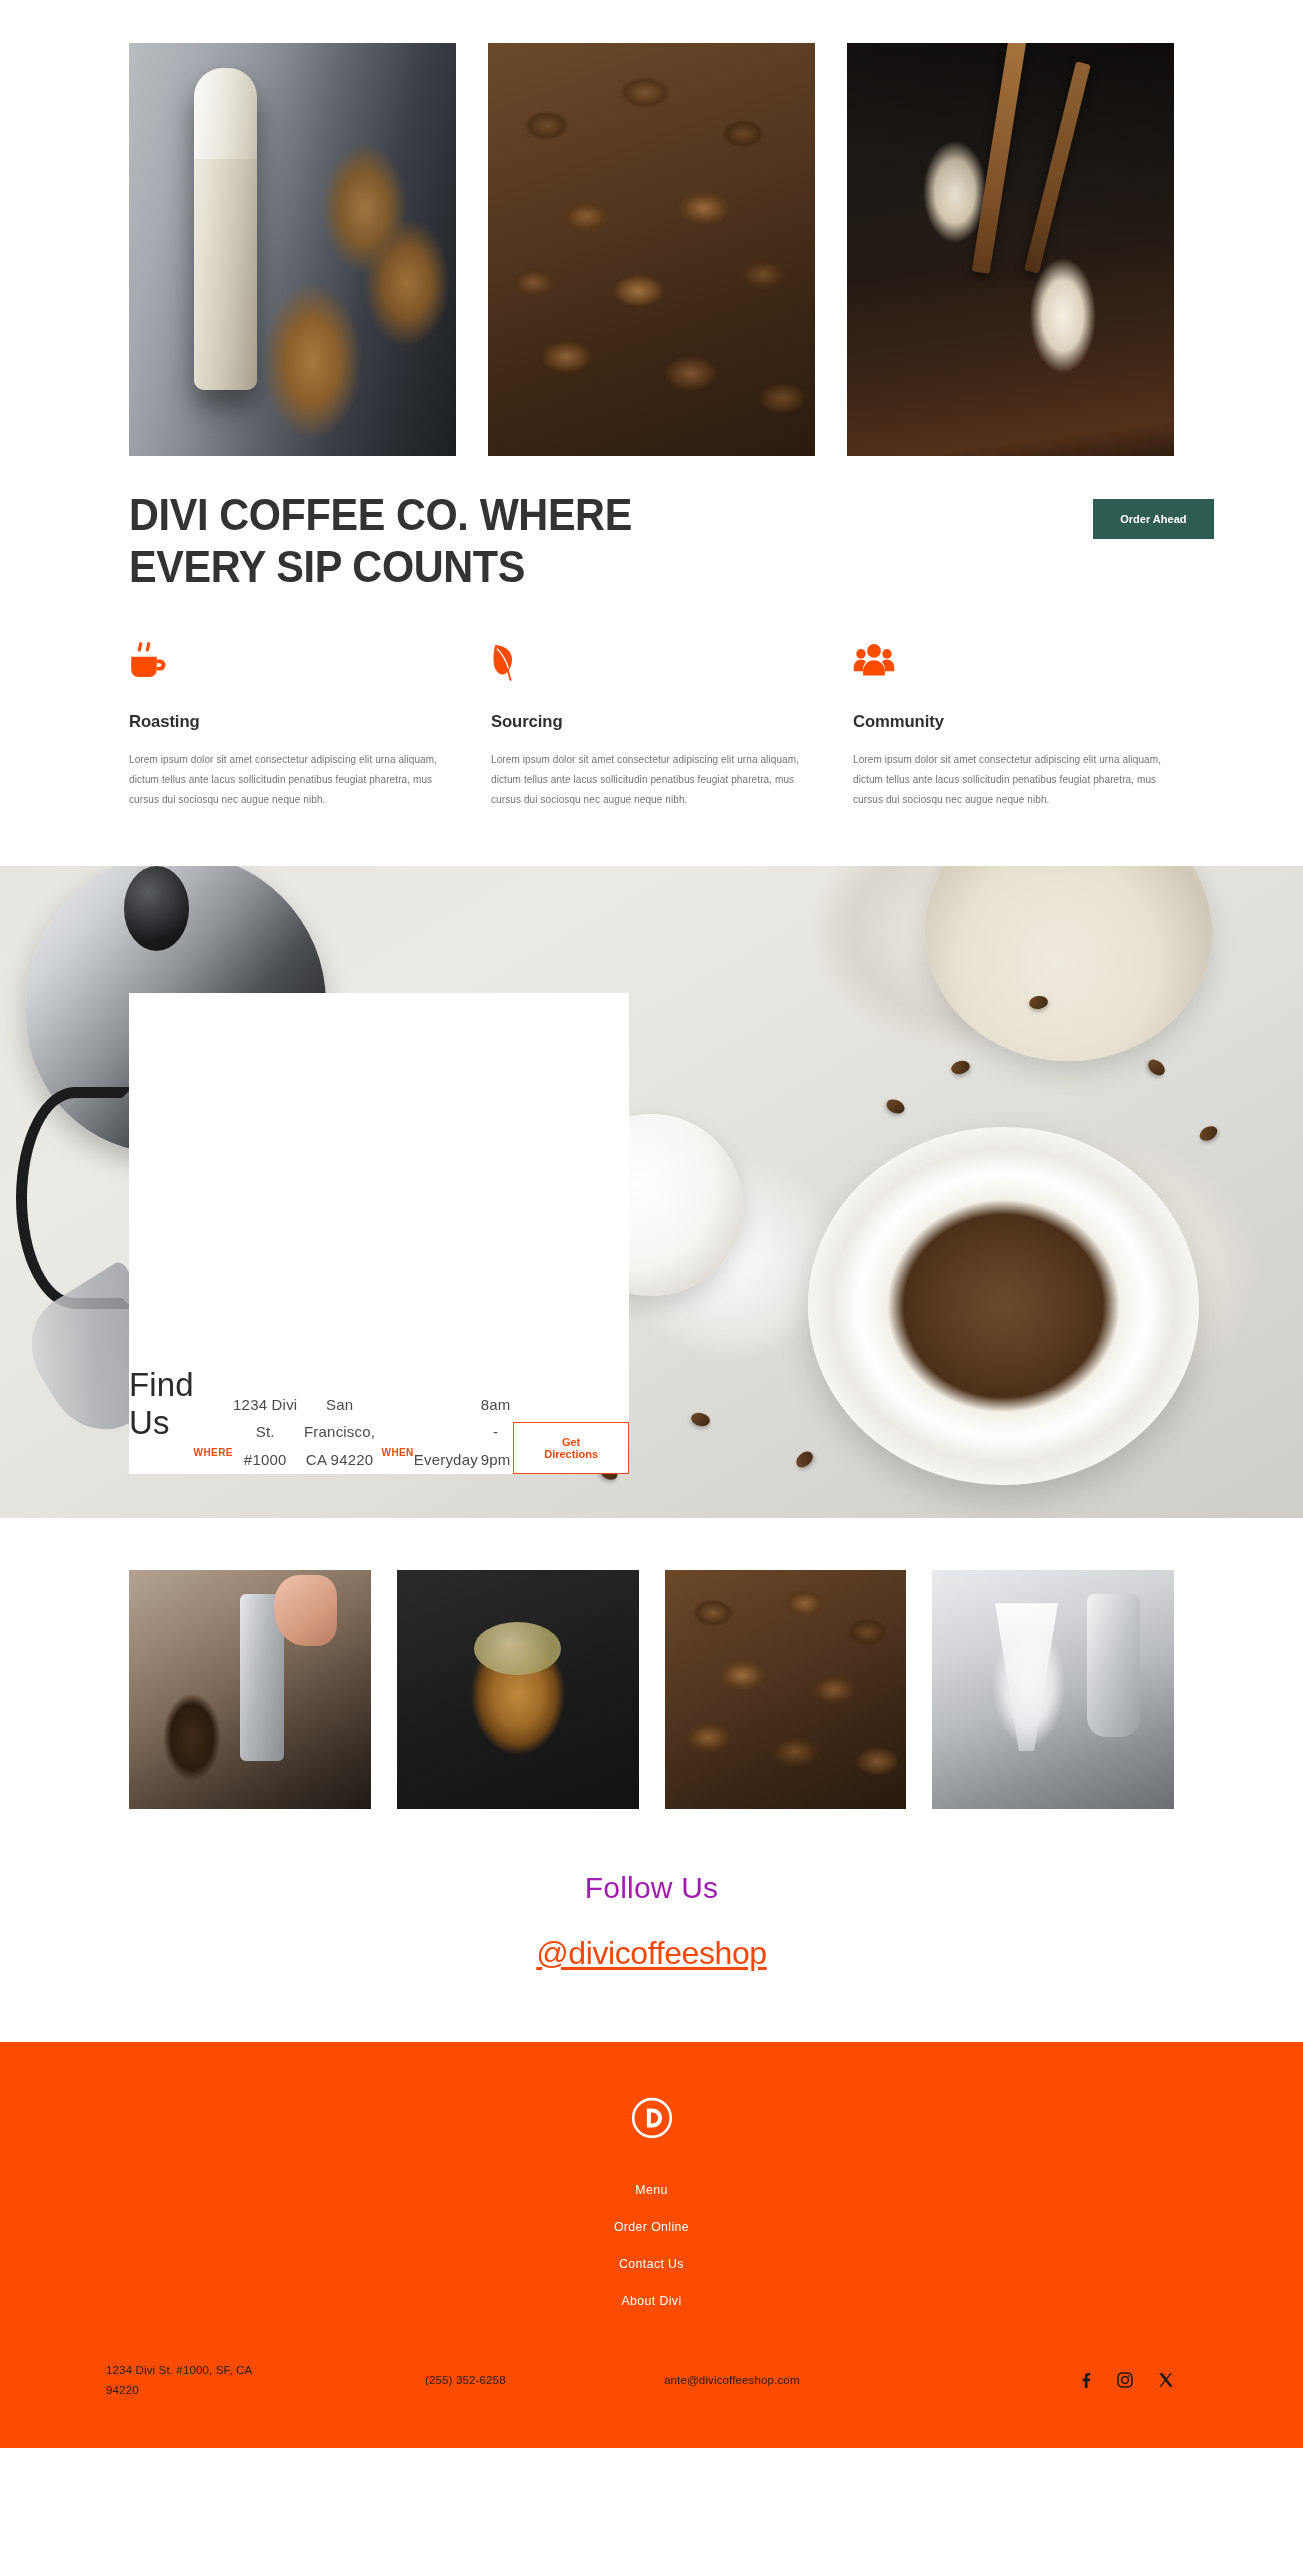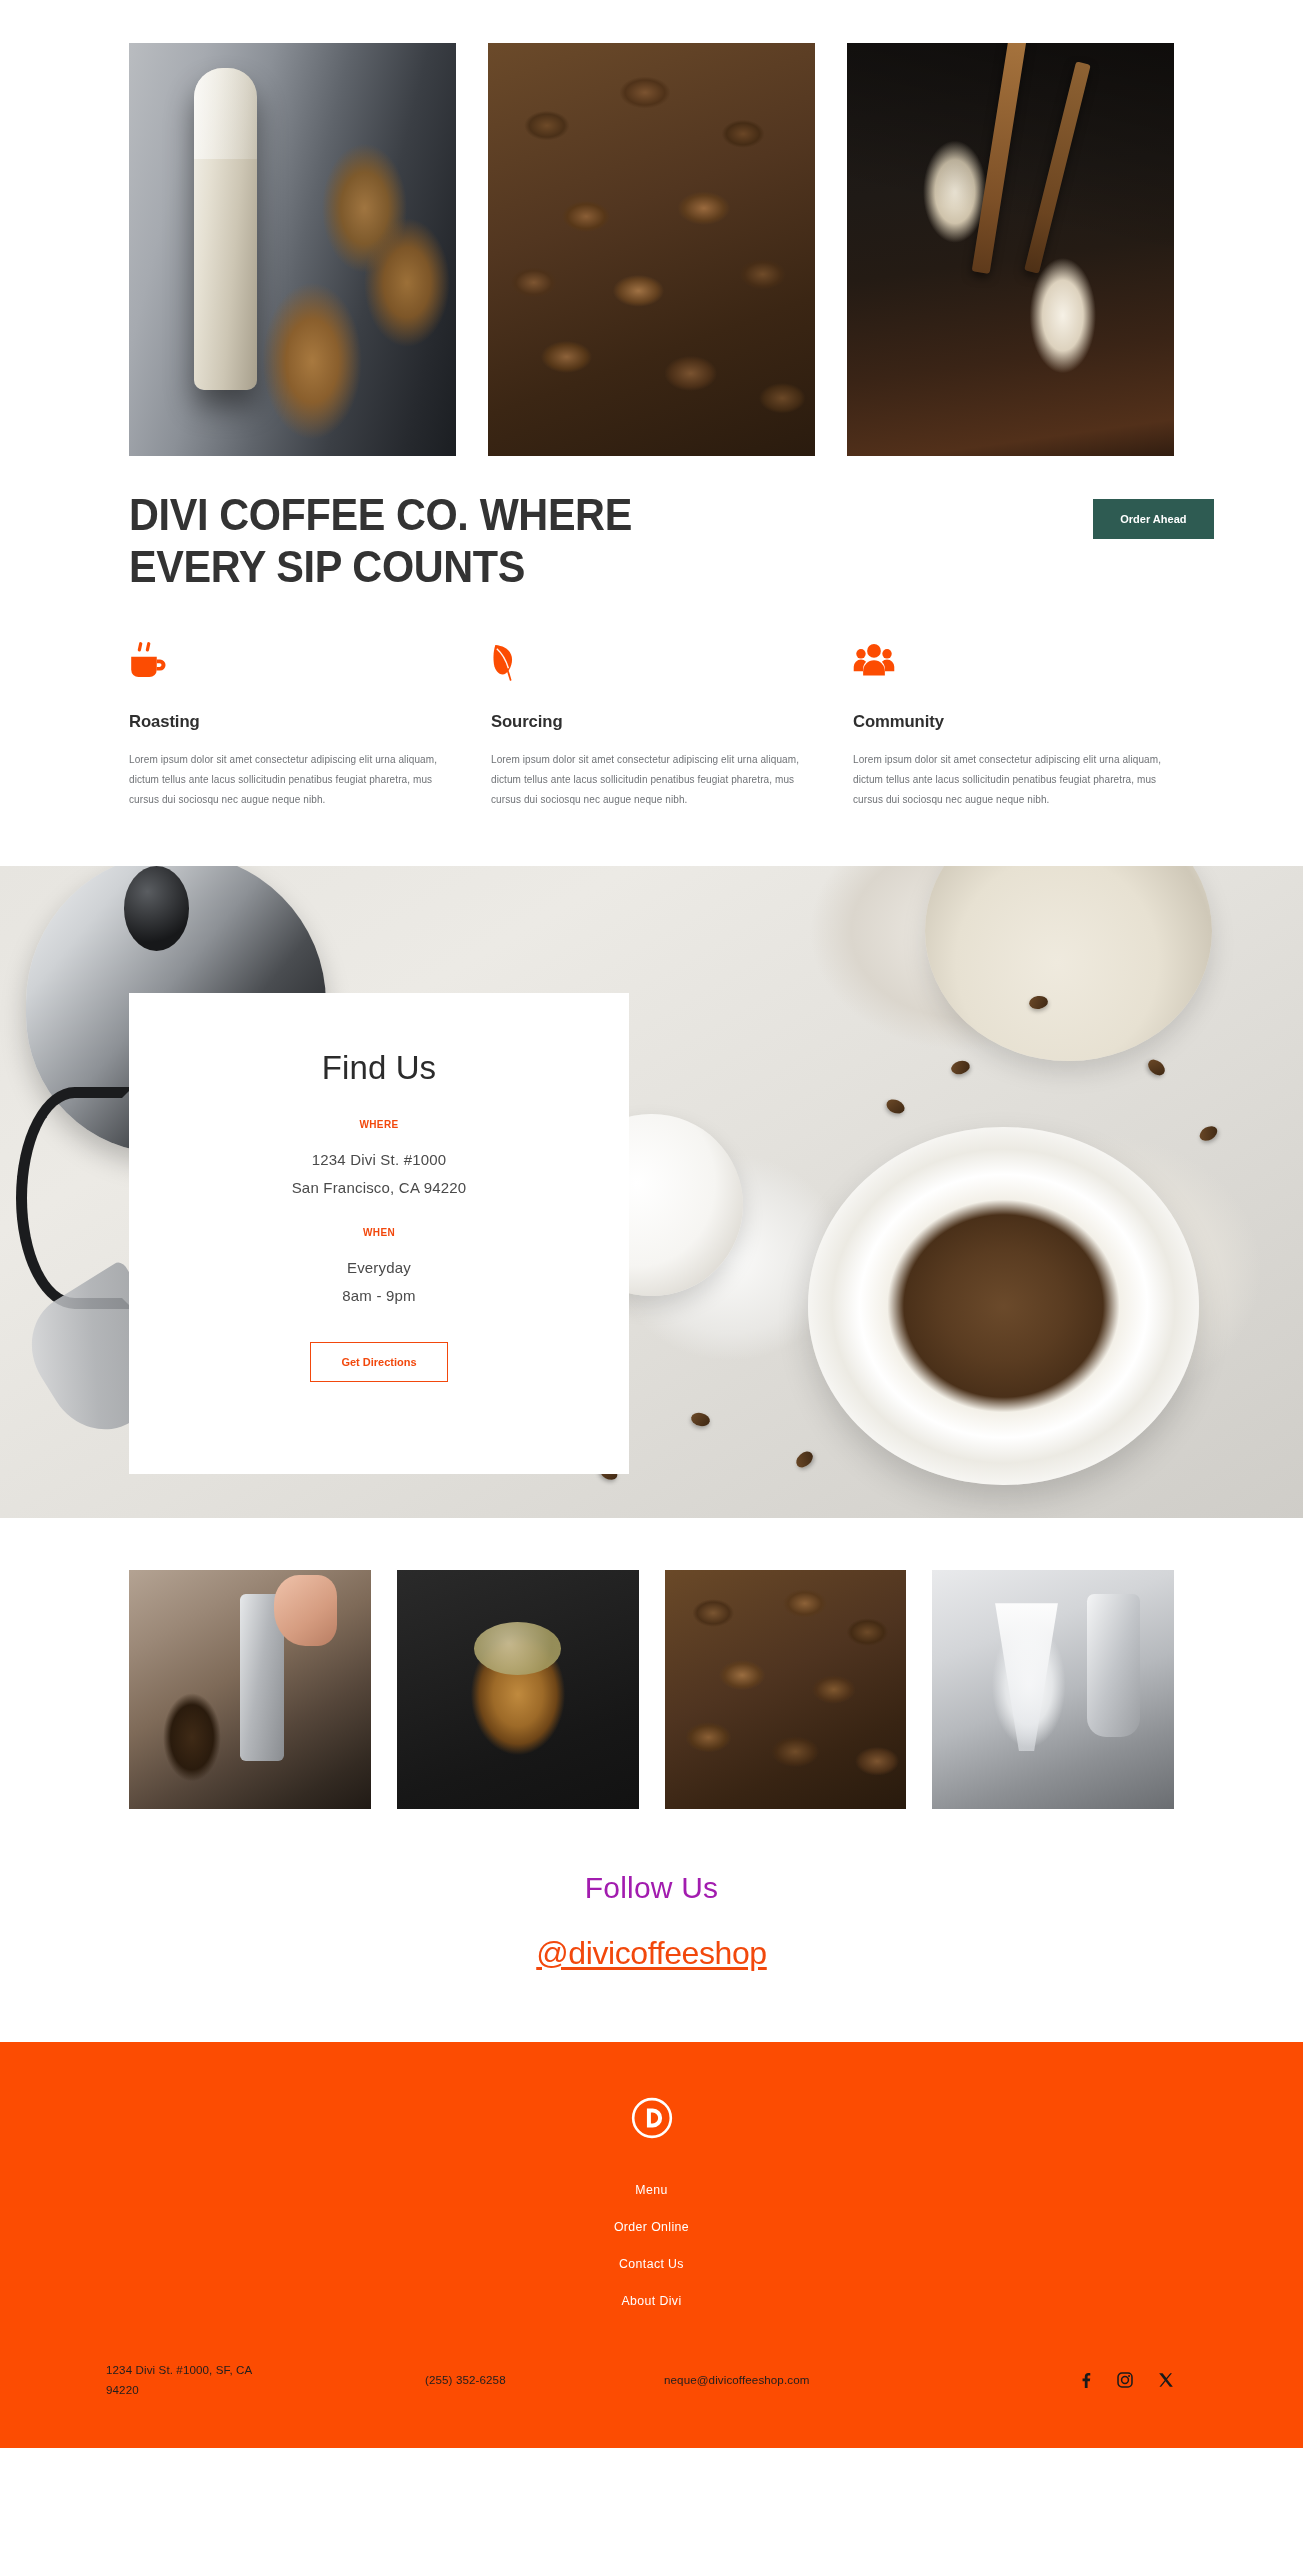--- a/index.html
+++ b/index.html
@@ -207,23 +207,23 @@
   .scatter-bean {
     position:absolute; width:19px; height:13px; border-radius:50%;
     background:linear-gradient(120deg,#6d4a28,#3d2713);
     box-shadow:0 2.2px 4.3px rgba(0,0,0,.3);
   }
   .findus-card {
     position:absolute;
     left:129px; top:127px;
     width:500px; height:481px;
     background:#ffffff;
-    display:flex; flex-direction:column;
-    align-items:center;
-    padding-top:56px;
+    display:flex; flex-direction:row;
+    align-items:flex-end;
+    padding-top:92px;
     z-index:5;
   }
   .findus-title {
     font-size:33px;
     color:#2b2b2b;
     font-weight:400;
     letter-spacing:0.1px;
     margin-bottom:32px;
   }
   .findus-label {
@@ -487,21 +487,21 @@
       <a href="#">Contact Us</a>
       <a href="#">About Divi</a>
     </nav>
 
     <div class="footer-bottom">
       <div class="fb-col fb-addr">
         <div>1234 Divi St. #1000, SF, CA</div>
         <div>94220</div>
       </div>
       <div class="fb-col fb-phone">(255) 352-6258</div>
-      <div class="fb-col fb-email">neque@divicoffeeshop.com</div>
+      <div class="fb-col fb-email">ante@divicoffeeshop.com</div>
       <div class="fb-social">
         <a href="#">
           <svg width="14.5" height="16" viewBox="0 0 20 22">
             <path d="M13.2 22 V12.6 h3.1 l.5 -3.7 h-3.6 V6.6 c0 -1.05 .3 -1.78 1.8 -1.78 h1.95 V1.52 C16.6 1.44 15.44 1.3 14.1 1.3 c -2.8 0 -4.7 1.72 -4.7 4.88 V8.9 H6.3 v3.7 h3.1 V22 Z" fill="#1a1a1a"></path>
           </svg>
         </a>
         <a href="#">
           <svg width="16" height="16" viewBox="0 0 22 22">
             <rect x="1.4" y="1.4" width="19.2" height="19.2" rx="5.4" fill="none" stroke="#1a1a1a" stroke-width="2.1"></rect>
             <circle cx="11" cy="11" r="4.7" fill="none" stroke="#1a1a1a" stroke-width="2.1"></circle>

